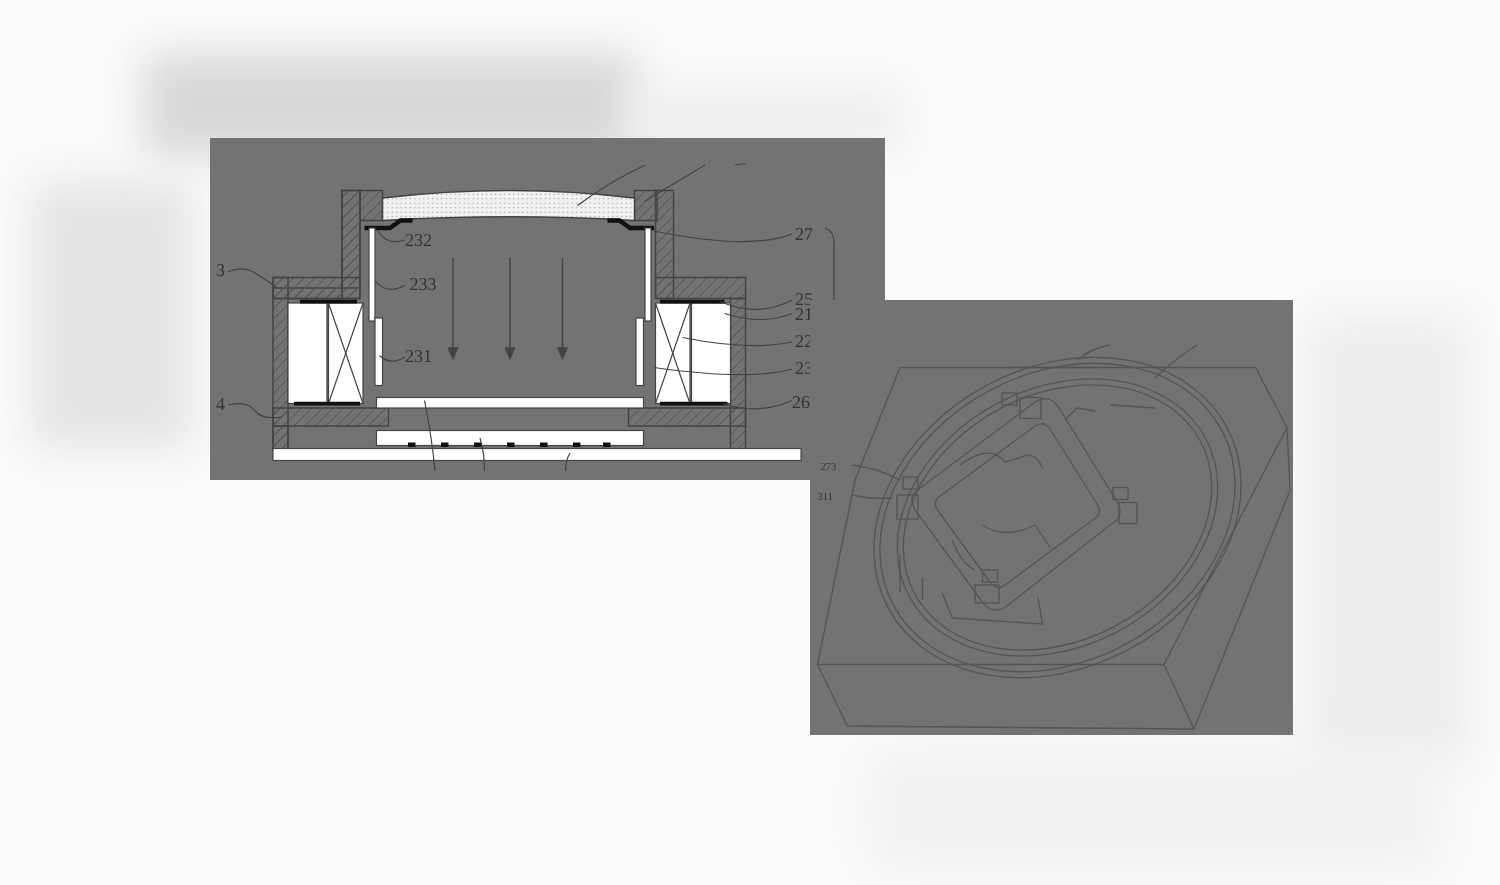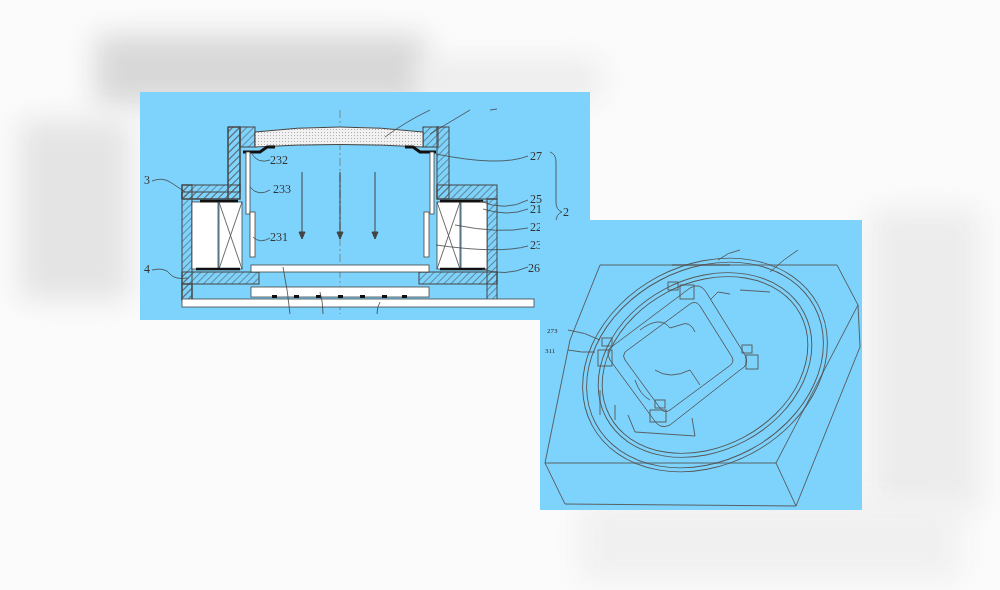--- a/index.html
+++ b/index.html
@@ -2,21 +2,21 @@
 <html><head>
 <meta charset="utf-8">
 <style>
   html, body { margin: 0; padding: 0; }
   body {
     width: 1000px; height: 590px; position: relative; overflow: hidden;
     background: #fbfbfb;
     font-family: "Liberation Serif", serif;
   }
   .bg-blur { position: absolute; filter: blur(14px); border-radius: 6px; }
-  .panel { position: absolute; background: #7dd3fc; }
+  .panel { position: absolute; background: #737373; }
   svg { display: block; }
   .lbl { font-family: "Liberation Serif", serif; fill: #333; }
 </style>
 </head>
 <body>
 
 <div class="bg-blur" style="left:95px;top:35px;width:330px;height:70px;background:#d8d8d8;"></div>
 <div class="bg-blur" style="left:420px;top:60px;width:180px;height:40px;background:#ececec;"></div>
 <div class="bg-blur" style="left:20px;top:120px;width:110px;height:180px;background:#e4e4e4;"></div>
 <div class="bg-blur" style="left:870px;top:210px;width:110px;height:300px;background:#ececec;"></div>
@@ -130,21 +130,21 @@
     <text class="lbl" x="390" y="68" font-size="12">27</text>
     <text class="lbl" x="390" y="111" font-size="12">25</text>
     <text class="lbl" x="390" y="121" font-size="12">21</text>
     <text class="lbl" x="390" y="139" font-size="12">22</text>
     <text class="lbl" x="390" y="157" font-size="12">23</text>
     <text class="lbl" x="388" y="180" font-size="12">26</text>
     <text class="lbl" x="423" y="124" font-size="12">2</text>
   </svg>
 </div>
 
-<div class="panel" style="left:540px;top:220px;width:322px;height:290px;text-align:center;">
+<div class="panel" style="left:540px;top:200px;width:322px;height:290px;text-align:center;">
   <svg width="322" height="290" viewBox="0 0 322 290">
     <g fill="none" stroke="#555" stroke-width="0.9">
 
       <path d="M60,45 L297,45 L318,85 L236,243 L5,243 L30,120 Z"></path>
 
       <path d="M5,243 L25,284 L256,286 L236,243"></path>
       <path d="M256,286 L320,127 L318,85"></path>
       <line x1="236" y1="243" x2="236" y2="243"></line>
 
       <ellipse cx="165" cy="145" rx="128" ry="100" transform="rotate(-28 165 145)"></ellipse>

